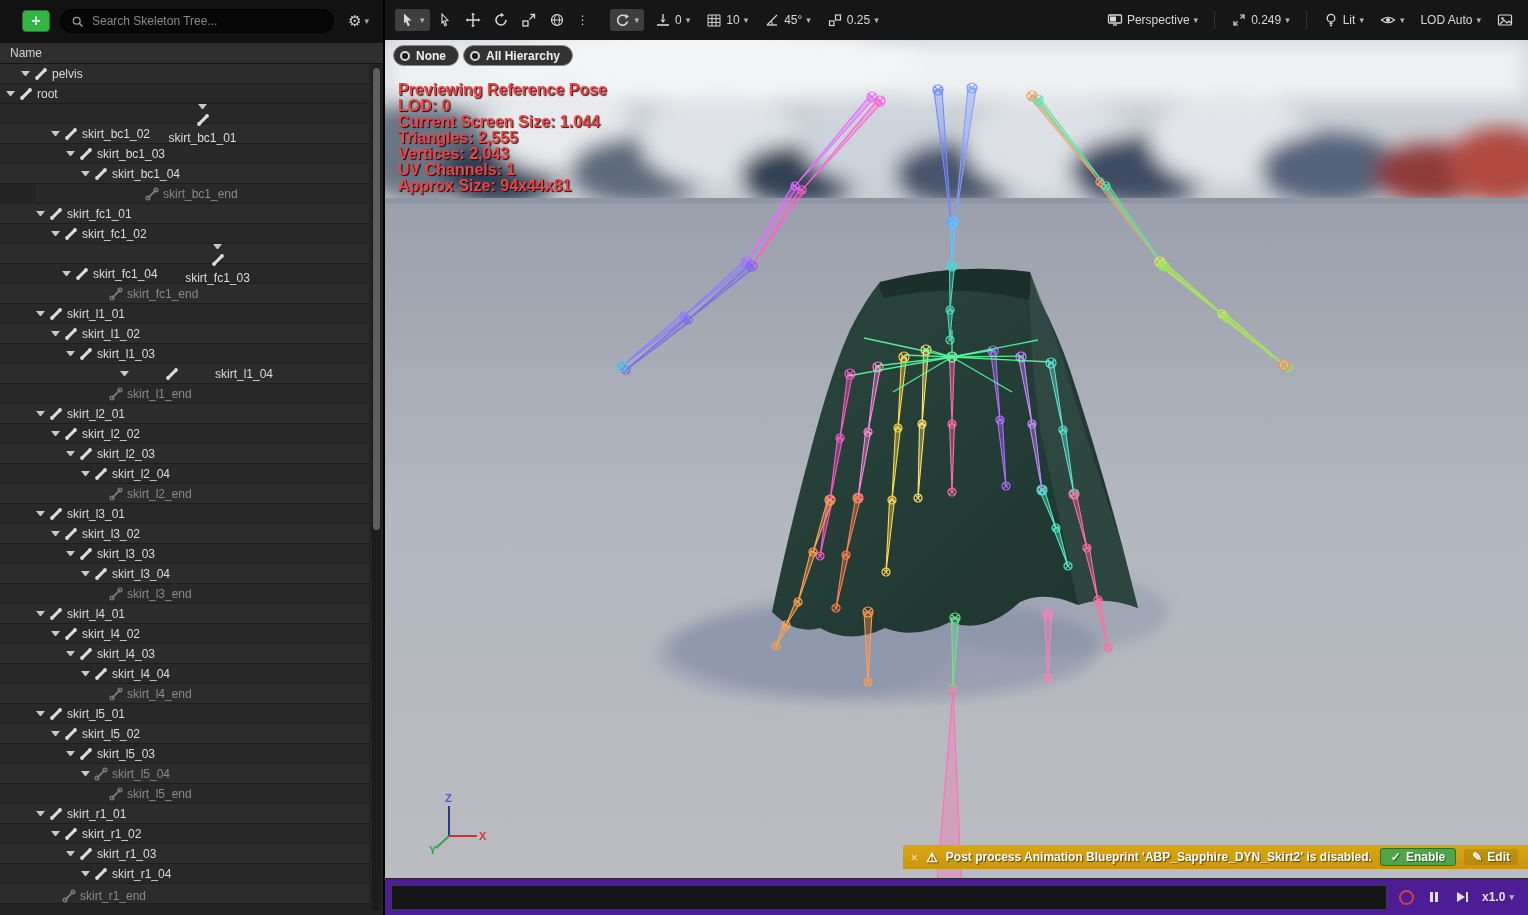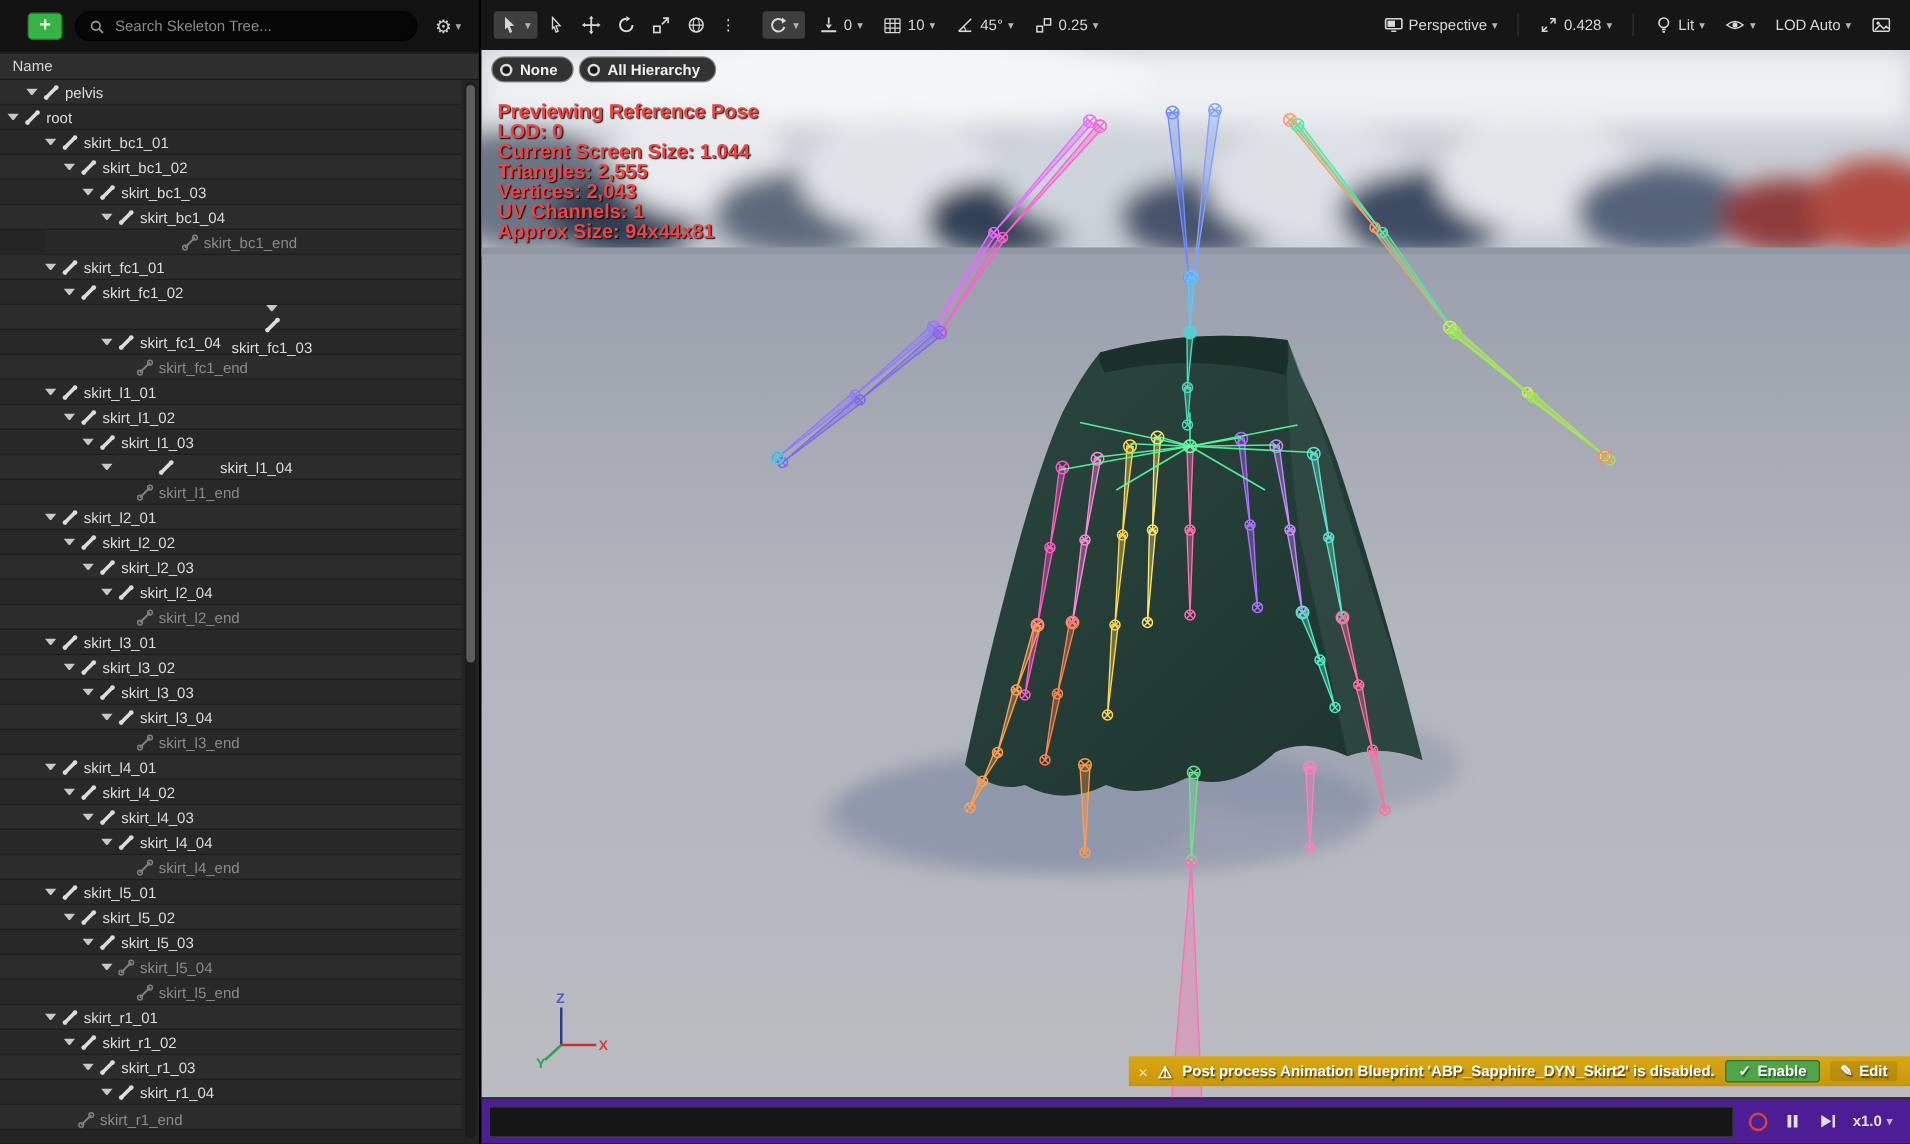--- a/index.html
+++ b/index.html
@@ -119,21 +119,21 @@
         </div>
         <div class="tree-row" style="padding-left: 6px;">
           <span class="expander"></span>
           <svg class="bone-icon" viewBox="0 0 14 14">
             <path d="M3.4 10.6 L10.6 3.4"></path>
             <circle cx="3" cy="11" r="1.9"></circle>
             <circle cx="11" cy="3" r="1.9"></circle>
           </svg>
           <span class="tlabel">root</span>
         </div>
-        <div class="tree-row" style="padding-left: 36px;">
+        <div class="tree-row" style="padding-left: 36px; flex-direction: column;">
           <span class="expander"></span>
           <svg class="bone-icon" viewBox="0 0 14 14">
             <path d="M3.4 10.6 L10.6 3.4"></path>
             <circle cx="3" cy="11" r="1.9"></circle>
             <circle cx="11" cy="3" r="1.9"></circle>
           </svg>
           <span class="tlabel">skirt_bc1_01</span>
         </div>
         <div class="tree-row alt" style="padding-left: 51px;">
           <span class="expander"></span>
@@ -191,21 +191,21 @@
         </div>
         <div class="tree-row alt" style="padding-left: 66px; flex-direction: column;">
           <span class="expander"></span>
           <svg class="bone-icon" viewBox="0 0 14 14">
             <path d="M3.4 10.6 L10.6 3.4"></path>
             <circle cx="3" cy="11" r="1.9"></circle>
             <circle cx="11" cy="3" r="1.9"></circle>
           </svg>
           <span class="tlabel">skirt_fc1_03</span>
         </div>
-        <div class="tree-row" style="padding-left: 81px;">
+        <div class="tree-row" style="padding-left: 62px;">
           <span class="expander"></span>
           <svg class="bone-icon" viewBox="0 0 14 14">
             <path d="M3.4 10.6 L10.6 3.4"></path>
             <circle cx="3" cy="11" r="1.9"></circle>
             <circle cx="11" cy="3" r="1.9"></circle>
           </svg>
           <span class="tlabel">skirt_fc1_04</span>
         </div>
         <div class="tree-row alt dim" style="padding-left: 96px;">
           <span class="expander noexp"></span>
@@ -236,21 +236,21 @@
         </div>
         <div class="tree-row" style="padding-left: 66px;">
           <span class="expander"></span>
           <svg class="bone-icon" viewBox="0 0 14 14">
             <path d="M3.4 10.6 L10.6 3.4"></path>
             <circle cx="3" cy="11" r="1.9"></circle>
             <circle cx="11" cy="3" r="1.9"></circle>
           </svg>
           <span class="tlabel">skirt_l1_03</span>
         </div>
-        <div class="tree-row alt" style="padding-left: 81px; gap: 36px;">
+        <div class="tree-row alt" style="padding-left: 120px; gap: 36px;">
           <span class="expander"></span>
           <svg class="bone-icon" viewBox="0 0 14 14">
             <path d="M3.4 10.6 L10.6 3.4"></path>
             <circle cx="3" cy="11" r="1.9"></circle>
             <circle cx="11" cy="3" r="1.9"></circle>
           </svg>
           <span class="tlabel">skirt_l1_04</span>
         </div>
         <div class="tree-row dim" style="padding-left: 96px;">
           <span class="expander noexp"></span>
@@ -592,21 +592,21 @@
           <span>Perspective</span>
           <span class="caret">▾</span>
         </button>
         <div class="sep"></div>
         <button class="tbtn">
           <svg class="ic" viewBox="0 0 16 16" fill="none" stroke="#d8d8d8">
             <path d="M3 9 V13 H7" stroke-width="1.2"></path>
               <path d="M13 7 V3 H9" stroke-width="1.2"></path>
             <path d="M13 3 L9.5 6.5 M3 13 L6.5 9.5" stroke-width="1.2"></path>
             </svg>
-          <span>0.428</span>
+          <span>0.249</span>
           <span class="caret">▾</span>
         </button>
         <div class="sep"></div>
         <button class="tbtn">
           <svg class="ic" viewBox="0 0 16 16" fill="none" stroke="#d8d8d8">
             <circle cx="8" cy="6.2" r="3.8" stroke-width="1.3"></circle>
             <path d="M6.5 11.5 H9.5 M7 13.5 H9" stroke-width="1.3"></path>
             </svg>
           <span>Lit</span>
           <span class="caret">▾</span>

